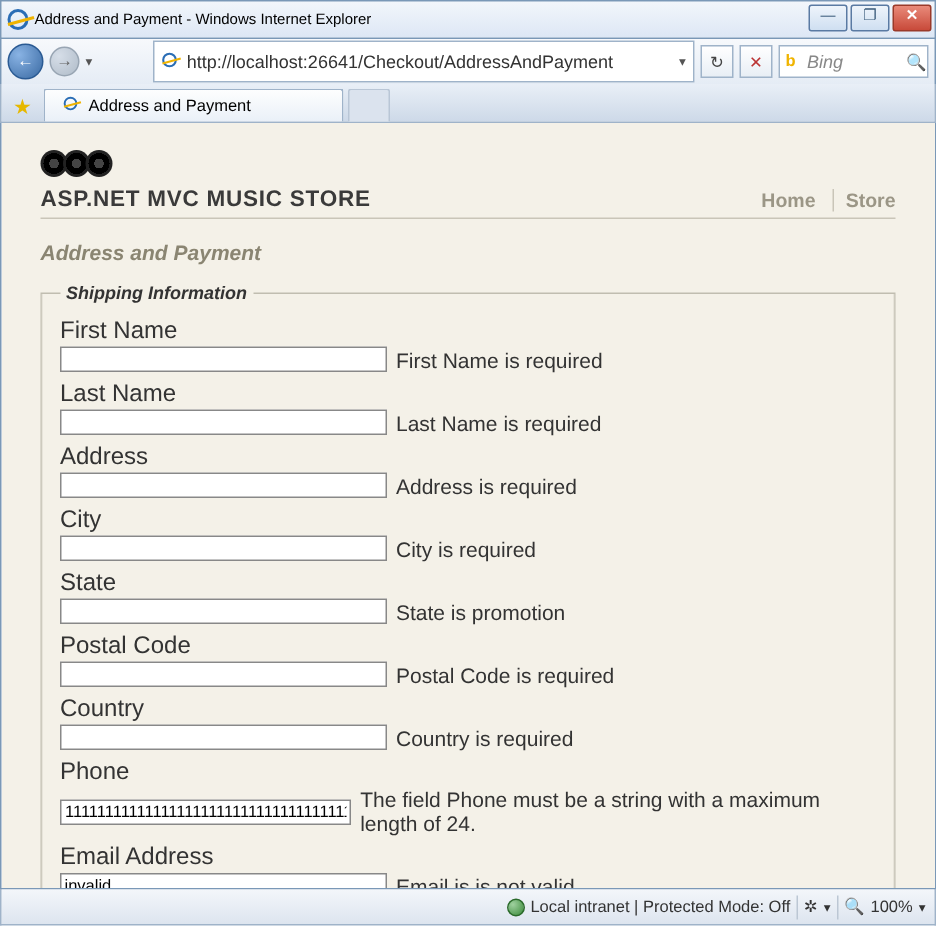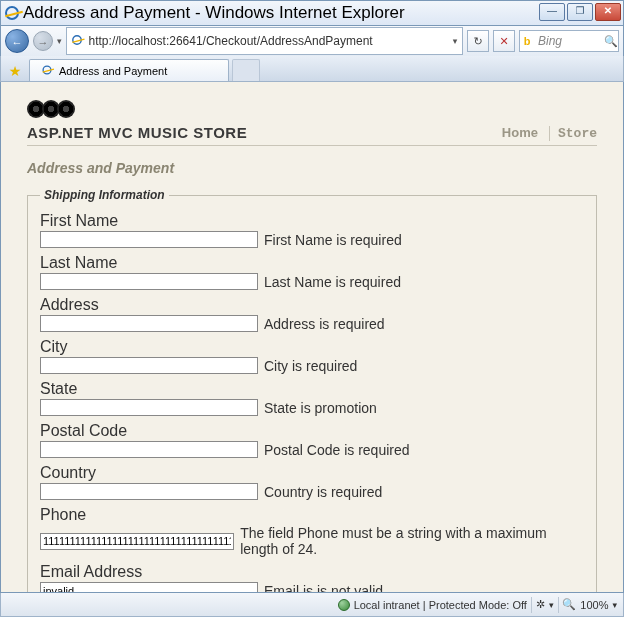--- a/index.html
+++ b/index.html
@@ -1,30 +1,30 @@
 <!DOCTYPE html>
 <html><head>
 <meta charset="utf-8">
 <style>
   * { box-sizing: border-box; margin: 0; padding: 0; }
   body { font-family: "Segoe UI", Tahoma, Arial, sans-serif; font-size: 11px; background: #fff; width: 624px; height: 619px; overflow: hidden; }
 
   
   .titlebar { height: 26px; background: linear-gradient(#f2f6fb,#dde7f5); border: 1px solid #7a98b7; display:flex; align-items:center; padding:0 4px; position:relative; }
   .titlebar .ie-icon { width:14px;height:14px; margin-right:4px; display:inline-block; }
-  .titlebar .title-text { color:#000; font-size:17px;text-align:center; }
+  .titlebar .title-text { color:#000; font-size:10px;text-align:center; }
   .window-controls { position:absolute; right:2px; top:2px; display:flex; gap:2px; }
   .wc { width:26px; height:18px; border:1px solid #5a7aa3; border-radius:2px; background:linear-gradient(#eef4fb,#cfdff1); text-align:center; line-height:14px; font-size:10px; color:#3a5a7a; cursor:pointer; }
   .wc.close { background:linear-gradient(#e98a7a,#c84a3a); border-color:#9a3a2a; color:#fff; font-weight:bold; }
 
   
   .navbar { height:30px; background:linear-gradient(#f7f9fc,#e5ecf5); border-left:1px solid #7a98b7; border-right:1px solid #7a98b7; display:flex; align-items:center; padding:0 4px; gap:4px; }
   .navbtn { width:24px; height:24px; border-radius:50%; background:radial-gradient(circle at 30% 30%,#89b3e4,#3a6aa3); border:1px solid #2a5a93; display:flex; align-items:center; justify-content:center; color:#fff; cursor:pointer; }
   .navbtn.fwd { background:radial-gradient(circle at 30% 30%,#d6dee8,#b0bcc9); border-color:#98a5b3; color:#666; width:20px;height:20px; }
-  .addrwrap { flex:1; display:flex; align-items:center; height:28px; border:1px solid #9fb3c9; background:#fff; }
+  .addrwrap { flex:1; display:flex; align-items:center; height:28px; border:1px solid #9fb3c9; background:#fff;margin-left:36px; }
   .addrwrap .page-icon { width:16px;height:16px; margin:0 3px; }
   .addrwrap input { flex:1; border:none; outline:none; font-size:12px; color:#333; height:18px; }
   .addrwrap .dd { width:14px; text-align:center; color:#555; cursor:pointer; font-size:9px; }
   .smallbtn { width:22px; height:22px; border:1px solid #9fb3c9; background:linear-gradient(#fff,#e8eef5); display:flex; align-items:center; justify-content:center; cursor:pointer; font-size:11px; color:#444; }
   .searchbox { width:100px; display:flex; align-items:center; height:22px; border:1px solid #9fb3c9; background:#fff; }
   .searchbox .bing { font-style:italic; color:#888; font-size:12px; padding-left:4px; flex:1; }
   .searchbox .sicon { width:14px; color:#666; text-align:center; font-size:11px; }
 
   
   .tabrow { height:26px; background:linear-gradient(#e9eff7,#cdd9e8); border:1px solid #9fb3c9; border-top:none; display:flex; align-items:flex-end; padding:0 4px; }
@@ -33,21 +33,21 @@
   .blank-tab { height:22px; border:1px solid #b9c6d6; border-bottom:none; background:#dbe3ee; margin-left:3px; border-radius:2px 2px 0 0; width:28px; cursor:pointer;}
 
   
   .content-outer { border:1px solid #7a98b7; border-top:none; height:511px; overflow:auto; background:#fff; }
   .page { background:#f4f1e8; padding:18px 26px 20px 26px; min-height:100%; }
   .header { display:flex; justify-content:space-between; align-items:flex-end; border-bottom:1px solid #c9c5b8; padding-bottom:4px; }
   .logo-row { display:flex; align-items:center; gap:0; }
   .record { width:18px; height:18px; border-radius:50%; background:radial-gradient(circle,#444 0 25%,#000 25% 55%,#222 55% 75%,#000 75% 100%); margin-right:-3px; }
   .site-title { font-size:15px; font-weight:bold; color:#3a3a3a; letter-spacing:0.5px; margin-top:6px; }
   .navlinks span { color:#9b9686; font-size:13px; font-weight:bold; margin-left:8px; cursor:pointer; }
-  .navlinks .sep { border-left:1px solid #c9c5b8; padding-left:8px;font-family:Liberation Mono, monospace; }
+  .navlinks .sep { border-left:1px solid #c9c5b8; padding-left:8px; }
 
   .page-subtitle { color:#8a8572; font-style:italic; font-weight:bold; font-size:14px; margin:14px 0 12px 0; }
 
   fieldset { border:1px solid #c0bdb0; padding:10px 12px 14px 12px; margin-bottom:16px; }
   legend { font-size:12px; font-weight:bold; color:#333; padding:0 4px;font-style:italic; }
   .field { margin-bottom:6px; }
   .field label { display:block; font-size:16px; color:#333; margin-bottom:1px; }
   .field-row { display:flex; align-items:center; gap:6px; }
   .field-row input { width:218px; height:17px; border:1px solid #888; font-size:11px; padding:0 2px; }
   .validation { color:#333; font-size:14px; }

